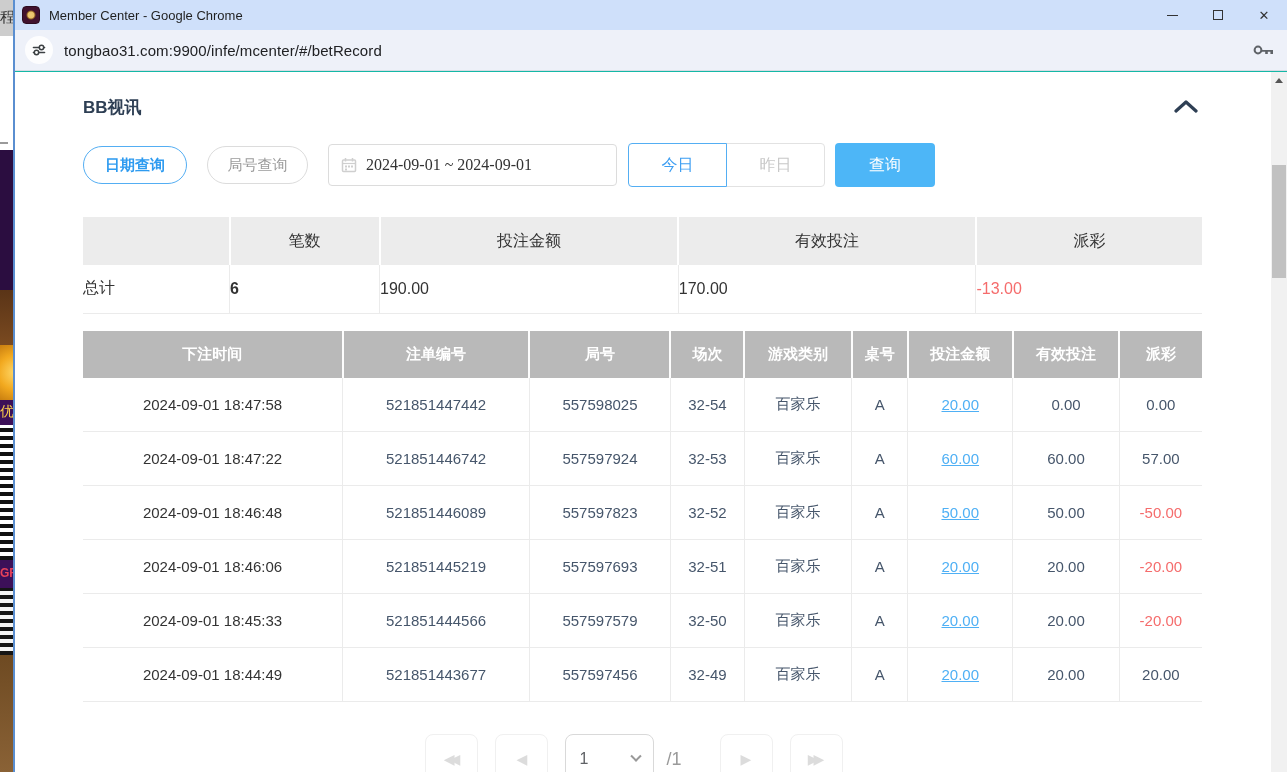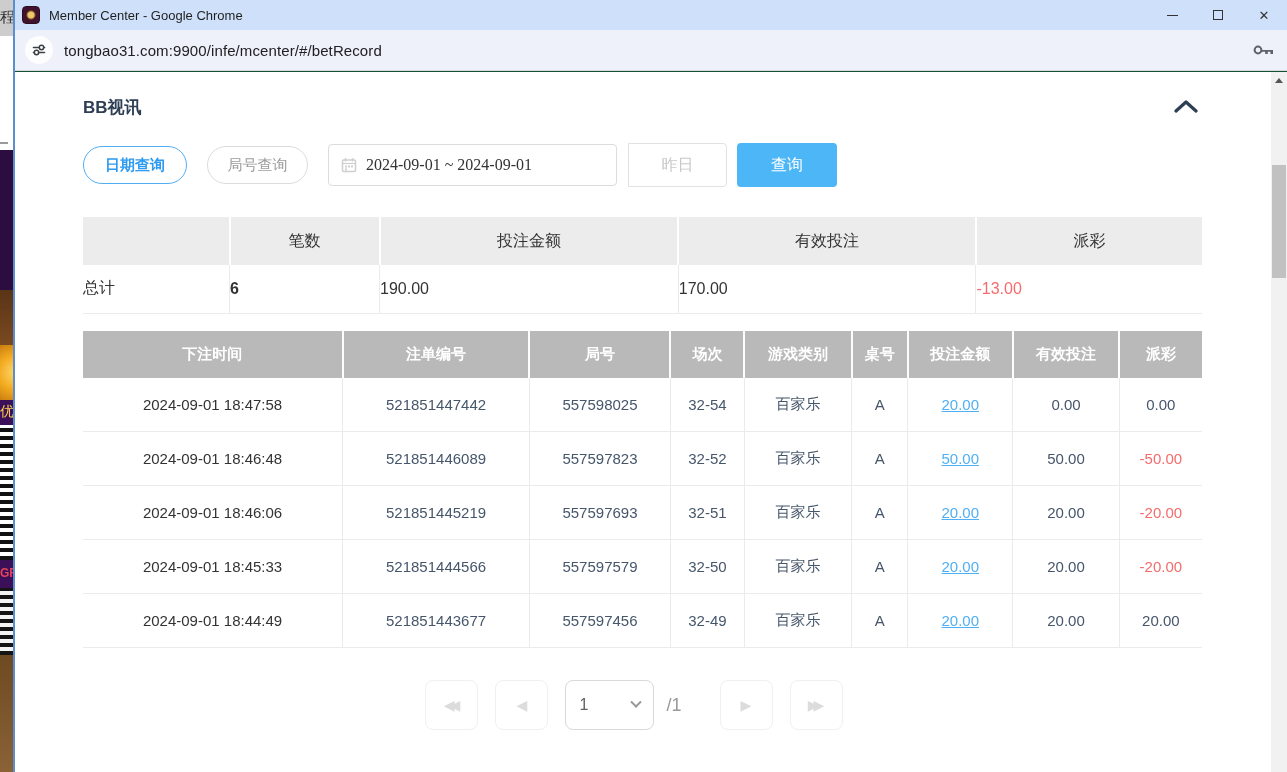--- a/index.html
+++ b/index.html
@@ -22,21 +22,21 @@
               repeating-linear-gradient(0deg,#111 0 4px,#fff 4px 8px),
               repeating-linear-gradient(90deg,rgba(17,17,17,.85) 0 4px,rgba(255,255,255,.85) 4px 8px); }
   .u-gr     { top:560px; height:28px;  background:#3c1058; color:#e8425a; font-weight:bold; font-size:12px; line-height:26px; }
   .u-qr2    { top:588px; height:67px;  background:
               repeating-linear-gradient(0deg,#151515 0 4px,#f4f4f4 4px 8px),
               repeating-linear-gradient(90deg,rgba(17,17,17,.85) 0 4px,rgba(255,255,255,.85) 4px 8px); }
   .u-brown2 { top:655px; height:117px; background:linear-gradient(180deg,#6e4a22,#8a6236); }
 
   
   .chrome-window { position:absolute; left:13px; top:0; right:0; bottom:0;
-                   border-left:2px solid #5a8ed0; background:#14532d; z-index:1; }
+                   border-left:2px solid #5a8ed0; background:#14b8a6; z-index:1; }
 
   .titlebar { height:30px; background:#cfe0fa; display:flex; align-items:center; padding-left:7px; }
   .favicon { width:18px; height:18px; border-radius:4px; flex:0 0 auto;
              background:radial-gradient(circle at 50% 50%, #f0cc74 0%, #e9c36a 26%, #8a5a20 36%, #41122e 44%, #41122e 100%);
              border:1px solid #2c0c20; }
   .win-title { margin-left:9px; font-size:13px; color:#1f1f1f; white-space:nowrap; }
   .win-controls { margin-left:auto; display:flex; height:30px; }
   .win-btn { width:46px; height:30px; display:flex; align-items:center; justify-content:center; cursor:default; }
   .glyph-min { width:11px; height:1px; background:#333; display:block; }
   .glyph-max { width:10px; height:10px; border:1px solid #333; display:block; }
@@ -193,20 +193,21 @@
           <line x1="11.5" y1="1" x2="11.5" y2="4.5" stroke="#cfcfcf" stroke-width="1.5"></line>
           <line x1="1.5" y1="6.5" x2="14.5" y2="6.5" stroke="#cfcfcf" stroke-width="1.2"></line>
           <rect x="4" y="8.5" width="2" height="2" fill="#cfcfcf"></rect>
             <rect x="7" y="8.5" width="2" height="2" fill="#cfcfcf"></rect>
           <rect x="10" y="8.5" width="2" height="2" fill="#cfcfcf"></rect>
             <rect x="4" y="11.5" width="2" height="2" fill="#cfcfcf"></rect>
         </svg>
         <span class="date-text">2024-09-01 ~ 2024-09-01</span>
       </div>
       <div class="quick-group">
+        <div class="quick-btn quick-active">今日</div>
         <div class="quick-btn">昨日</div>
       </div>
       <button class="search-btn">查询</button>
     </div>
 
     <table class="summary-table">
       <colgroup>
           <col style="width:13.1%">
           <col style="width:13.4%">
           <col style="width:26.7%">
@@ -264,20 +265,31 @@
             <td>521851447442</td>
             <td>557598025</td>
             <td>32-54</td>
             <td>百家乐</td>
             <td>A</td>
             <td><span class="link">20.00</span></td>
             <td>0.00</td>
             <td>0.00</td>
           </tr>
           <tr>
+            <td class="time">2024-09-01 18:47:22</td>
+            <td>521851446742</td>
+            <td>557597924</td>
+            <td>32-53</td>
+            <td>百家乐</td>
+            <td>A</td>
+            <td><span class="link">60.00</span></td>
+            <td>60.00</td>
+            <td>57.00</td>
+          </tr>
+          <tr>
             <td class="time">2024-09-01 18:46:48</td>
             <td>521851446089</td>
             <td>557597823</td>
             <td>32-52</td>
             <td>百家乐</td>
             <td>A</td>
             <td><span class="link">50.00</span></td>
             <td>50.00</td>
             <td class="neg">-50.00</td>
           </tr>

